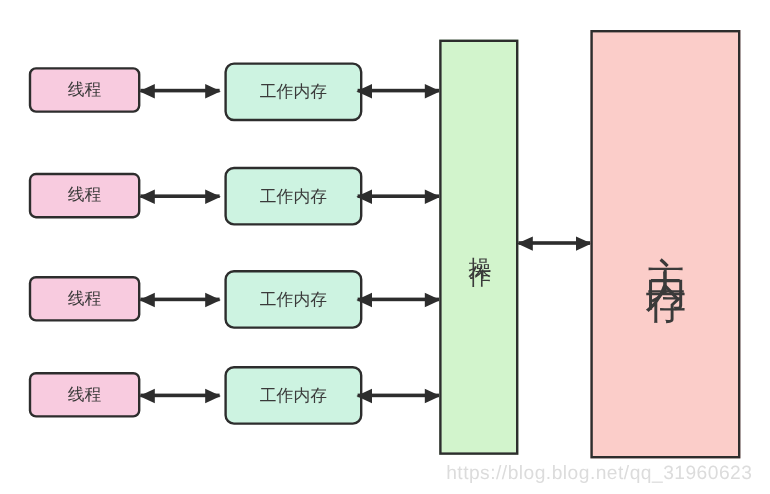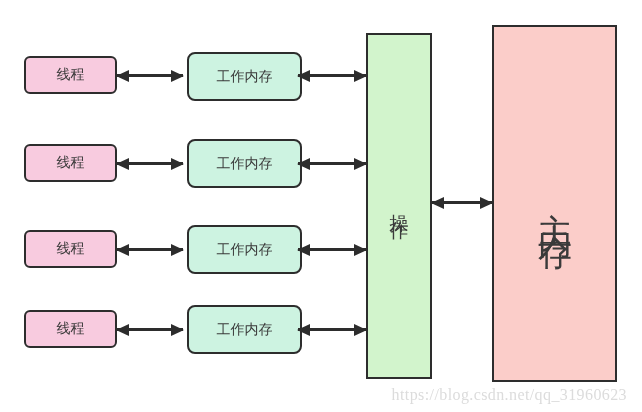--- a/index.html
+++ b/index.html
@@ -1,19 +1,19 @@
 <!DOCTYPE html>
 <html style="--background: #ffffff; --thread-fill: #f8cbdf; --working-memory-fill: #cdf3e1; --operation-fill: #d2f4cc; --main-memory-fill: #fbcdc9; --border: #2d2d2d; --text: #3a3a3a; --watermark: #dcdcdc;"><head>
 <meta charset="utf-8">
 <style>
   html,body{margin:0;padding:0;background:#fff;}
   .canvas{
     position:relative;width:632px;height:412px;
     background:var(--background,#fff);
-    font-family:Liberation Serif, serif;
+    font-family:Liberation Sans, sans-serif;
     overflow:hidden;
     text-align:center;
   }
   .box{
     position:absolute;display:flex;align-items:center;justify-content:center;
     border:2px solid var(--border,#2d2d2d);box-sizing:border-box;
     color:var(--text,#3a3a3a);
   }
   
   .thread{left:24px;width:93px;height:38px;border-radius:6px;
@@ -75,15 +75,15 @@
   <div class="arrow a-left r3"></div>
   <div class="box workmem r3">工作内存</div>
   <div class="arrow a-right r3"></div>
 
   <div class="box operation">操作</div>
 
   <div class="arrow a-mid"></div>
 
   <div class="box mainmem">主内存</div>
 
-  <div class="watermark">https://blog.csdn.net/qq_31960623</div>
+  <div class="watermark">https://blog.blog.net/qq_31960623</div>
 
 </div>
 
 </body></html>

